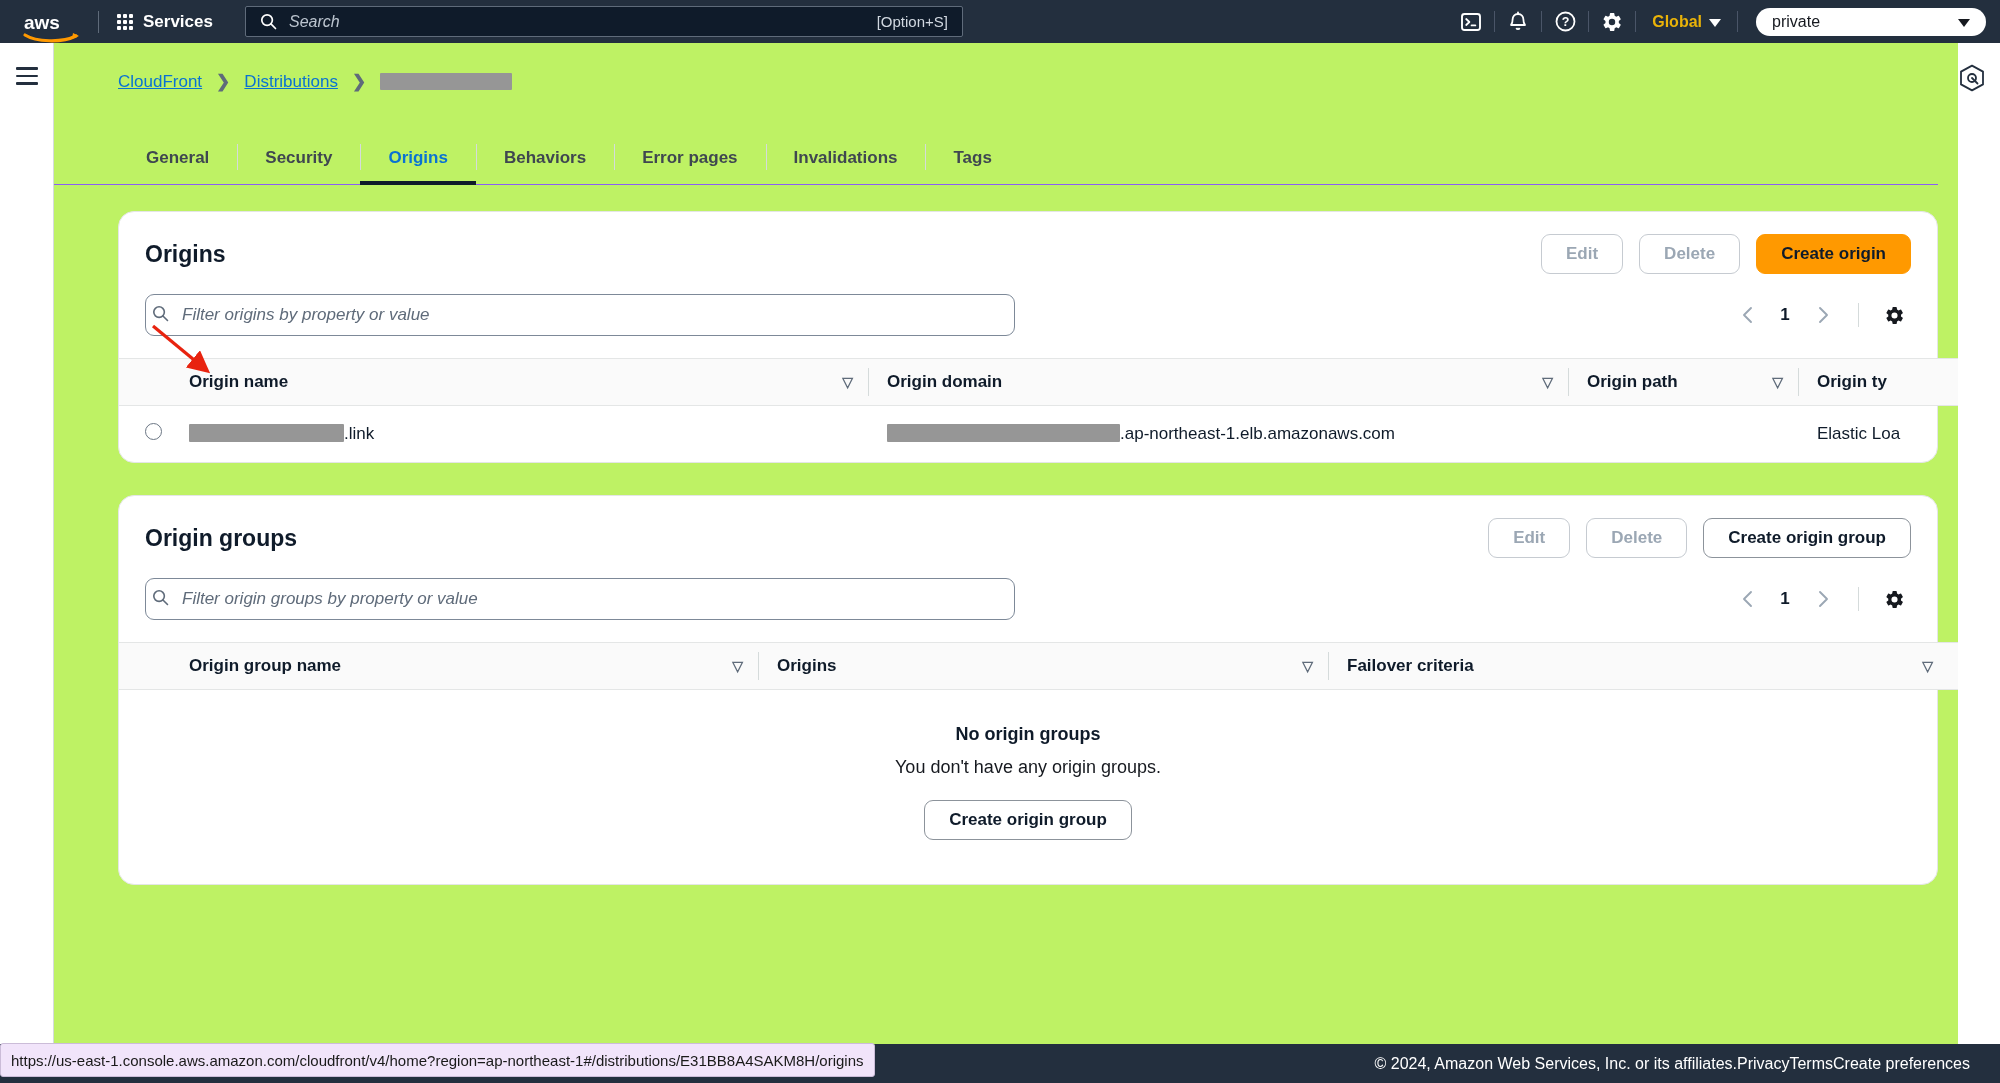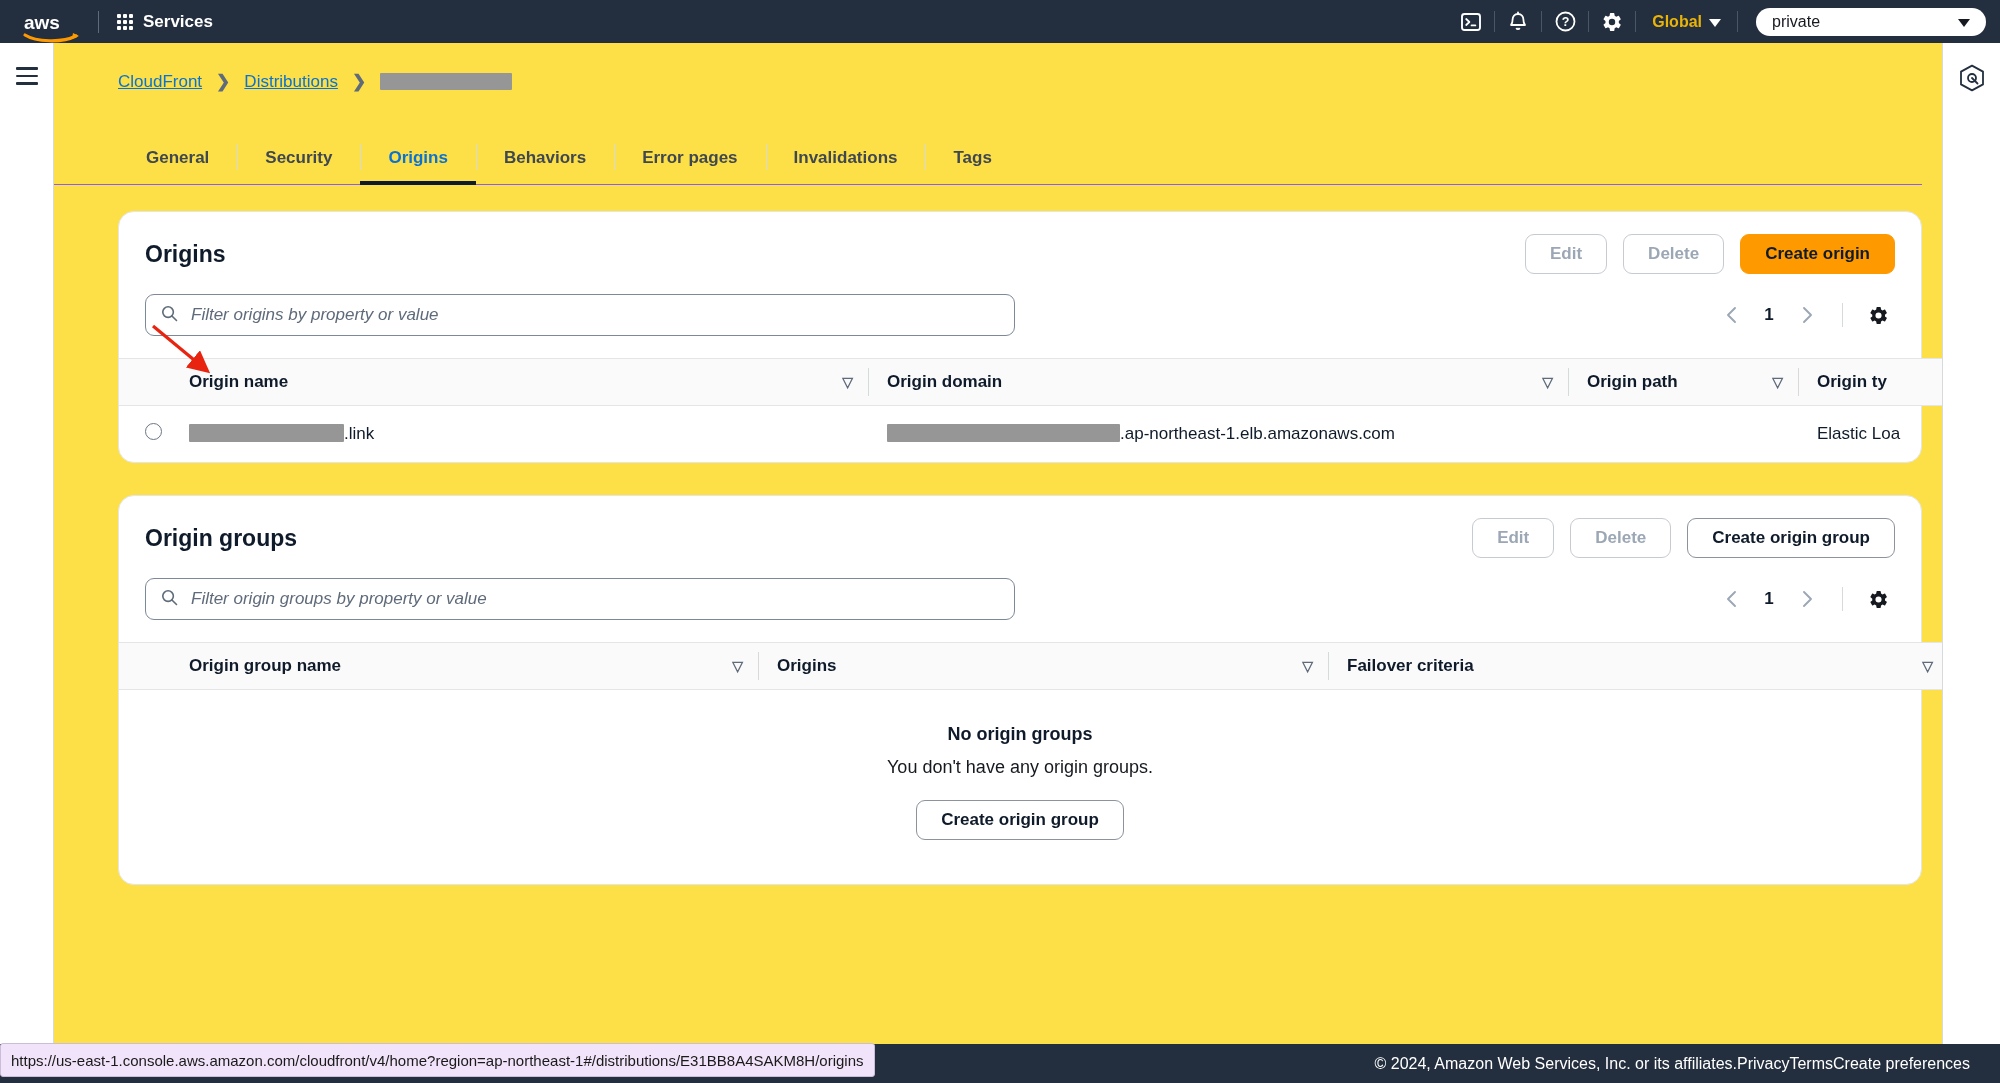--- a/index.html
+++ b/index.html
@@ -56,22 +56,22 @@
 
   
   #right-rail {
     position:absolute; top:43px; right:0; width:58px; height:1001px;
     background:#ffffff; border-left:1px solid #d5dbdb;
   }
   .hex-icon { margin:18px auto 0; width:34px; height:34px; display:flex; align-items:center; justify-content:center; cursor:pointer; }
 
   
   #main {
-    position:absolute; top:43px; left:54px; right:58px; height:1001px;
-    background:#fde047; overflow:hidden;
+    position:absolute; top:43px; left:54px; right:42px; height:1001px;
+    background:#bef264; overflow:hidden;
   }
 
   
   #breadcrumb { display:flex; align-items:center; gap:0; padding-top:28px; padding-left:64px; }
   .bc-link { color:#0972d3; font-size:17px; text-decoration:underline; cursor:pointer; }
   .bc-sep { color:#5f6b7a; font-size:17px; margin:0 14px; font-weight:600; }
   .redact { background:#969696; display:inline-block; border-radius:1px; }
 
   
   #page-title-row { display:flex; align-items:center; justify-content:space-between; padding: 25px 20px 0 64px; }
@@ -97,21 +97,21 @@
   
   .panel { background:#ffffff; border:1px solid #e4e6e6; border-radius:16px; margin-top:26px; margin-left:64px; margin-right:20px; }
   .panel-head { display:flex; align-items:center; justify-content:space-between; padding: 22px 26px 0 26px; }
   .panel-title { font-size:23px; font-weight:700; color:#0f1b2a; }
   .panel-actions { display:flex; align-items:center; gap:16px; }
   .btn.sm { font-size:17px; padding:9px 24px; }
 
   .filter-row { display:flex; align-items:center; justify-content:space-between; padding: 20px 26px 22px 26px; }
   .filter-input {
     width:870px; height:42px; border:1px solid #7d8998; border-radius:9px;
-    display:flex; align-items:center; gap:13px; padding: 0 15px; background:#fff; cursor:text;
+    display:flex; align-items:center; gap:13px; padding: 0 6px; background:#fff; cursor:text;
   }
   .filter-ph { font-size:17px; color:#5f6b7a; font-style:italic; }
   .pager { display:flex; align-items:center; gap:6px; }
   .pg-arrow { width:34px; height:34px; display:flex; align-items:center; justify-content:center; cursor:pointer; }
   .pg-num { font-size:17px; font-weight:700; color:#0f1b2a; width:30px; text-align:center; cursor:pointer; }
   .pg-sep { width:1px; height:24px; background:#d5dbdb; margin:0 12px; }
   .gear-btn { width:34px; height:34px; display:flex; align-items:center; justify-content:center; cursor:pointer; }
 
   table.tbl { width:100%; border-collapse:collapse; table-layout:fixed; }
   table.tbl th {
@@ -174,20 +174,30 @@
         <i></i>
         <i></i>
         <i></i>
         <i></i>
         <i></i>
         <i></i>
     </span>
     <span>Services</span>
   </div>
 
+  <div class="search-wrap">
+    <span class="sicon">
+      <svg width="17" height="17" viewBox="0 0 18 18">
+        <circle cx="7.5" cy="7.5" r="5.6" fill="none" stroke="#ffffff" stroke-width="1.8"></circle>
+        <line x1="11.6" y1="11.6" x2="16.4" y2="16.4" stroke="#ffffff" stroke-width="1.8" stroke-linecap="round"></line>
+      </svg>
+    </span>
+    <span class="search-ph">Search</span>
+    <span class="search-kbd">[Option+S]</span>
+  </div>
 
   <div class="nav-right">
 
     <div class="nav-icon">
       <svg width="22" height="22" viewBox="0 0 22 22">
         <rect x="2" y="3" width="18" height="16" rx="2.5" fill="none" stroke="#ffffff" stroke-width="1.9"></rect>
         <path d="M6.2 8 L9.4 11 L6.2 14" fill="none" stroke="#ffffff" stroke-width="1.8" stroke-linecap="round" stroke-linejoin="round"></path>
         <line x1="11.6" y1="14.4" x2="15.3" y2="14.4" stroke="#ffffff" stroke-width="1.9" stroke-linecap="round"></line>
       </svg>
     </div>

